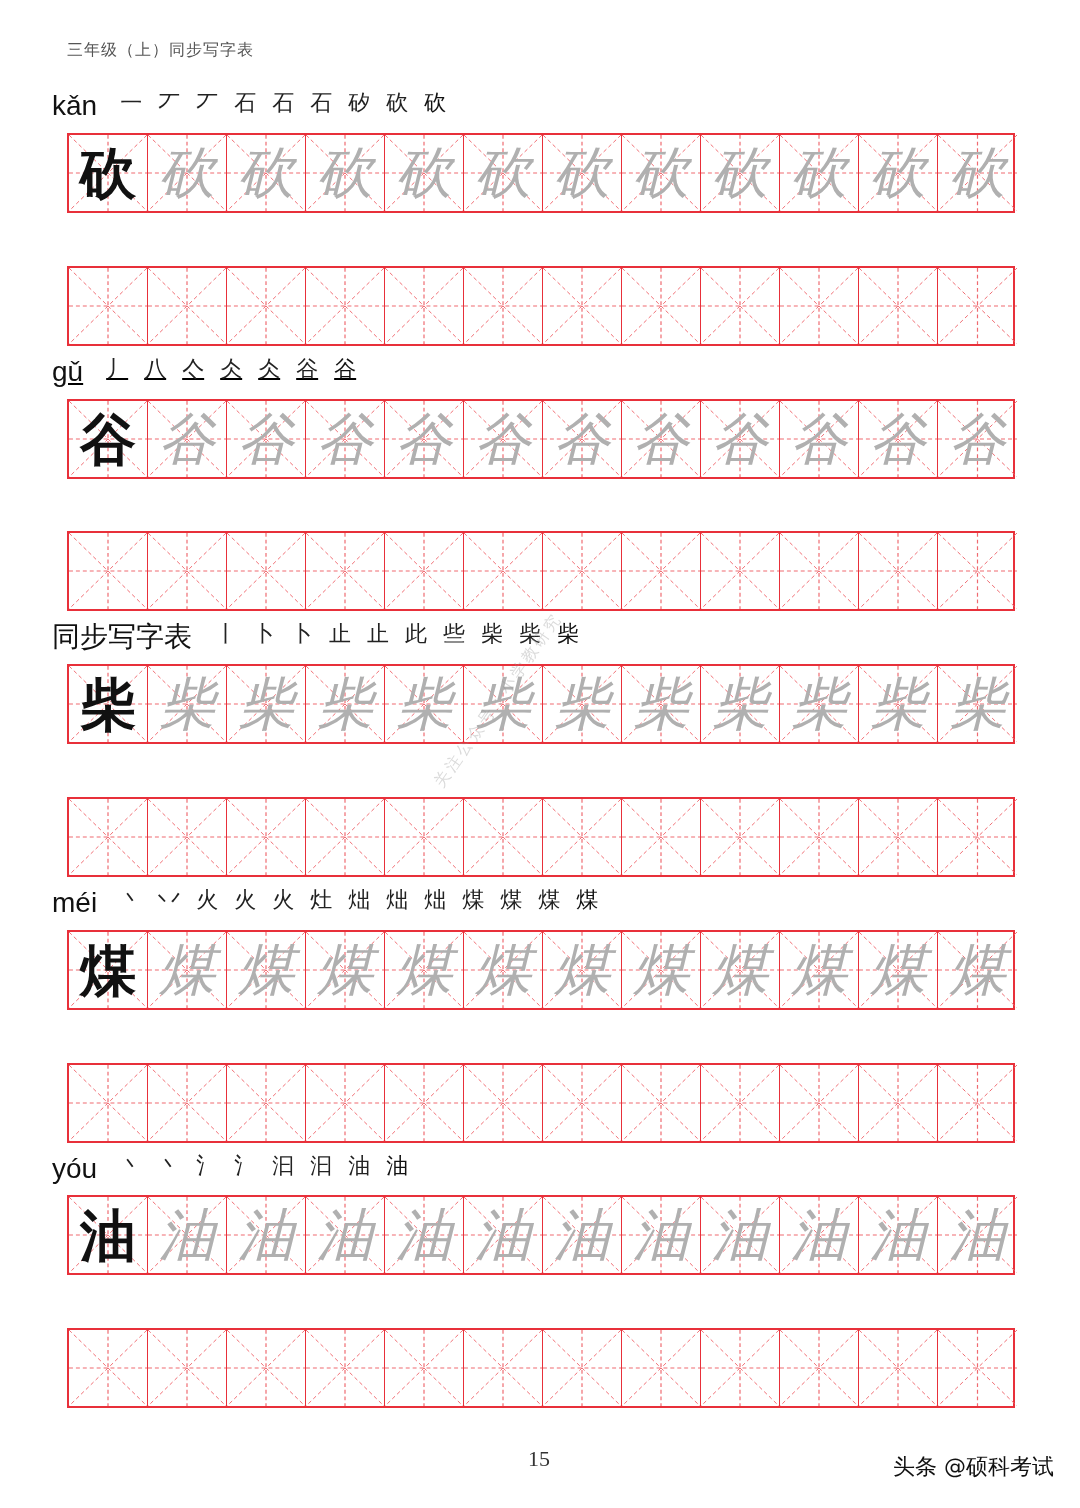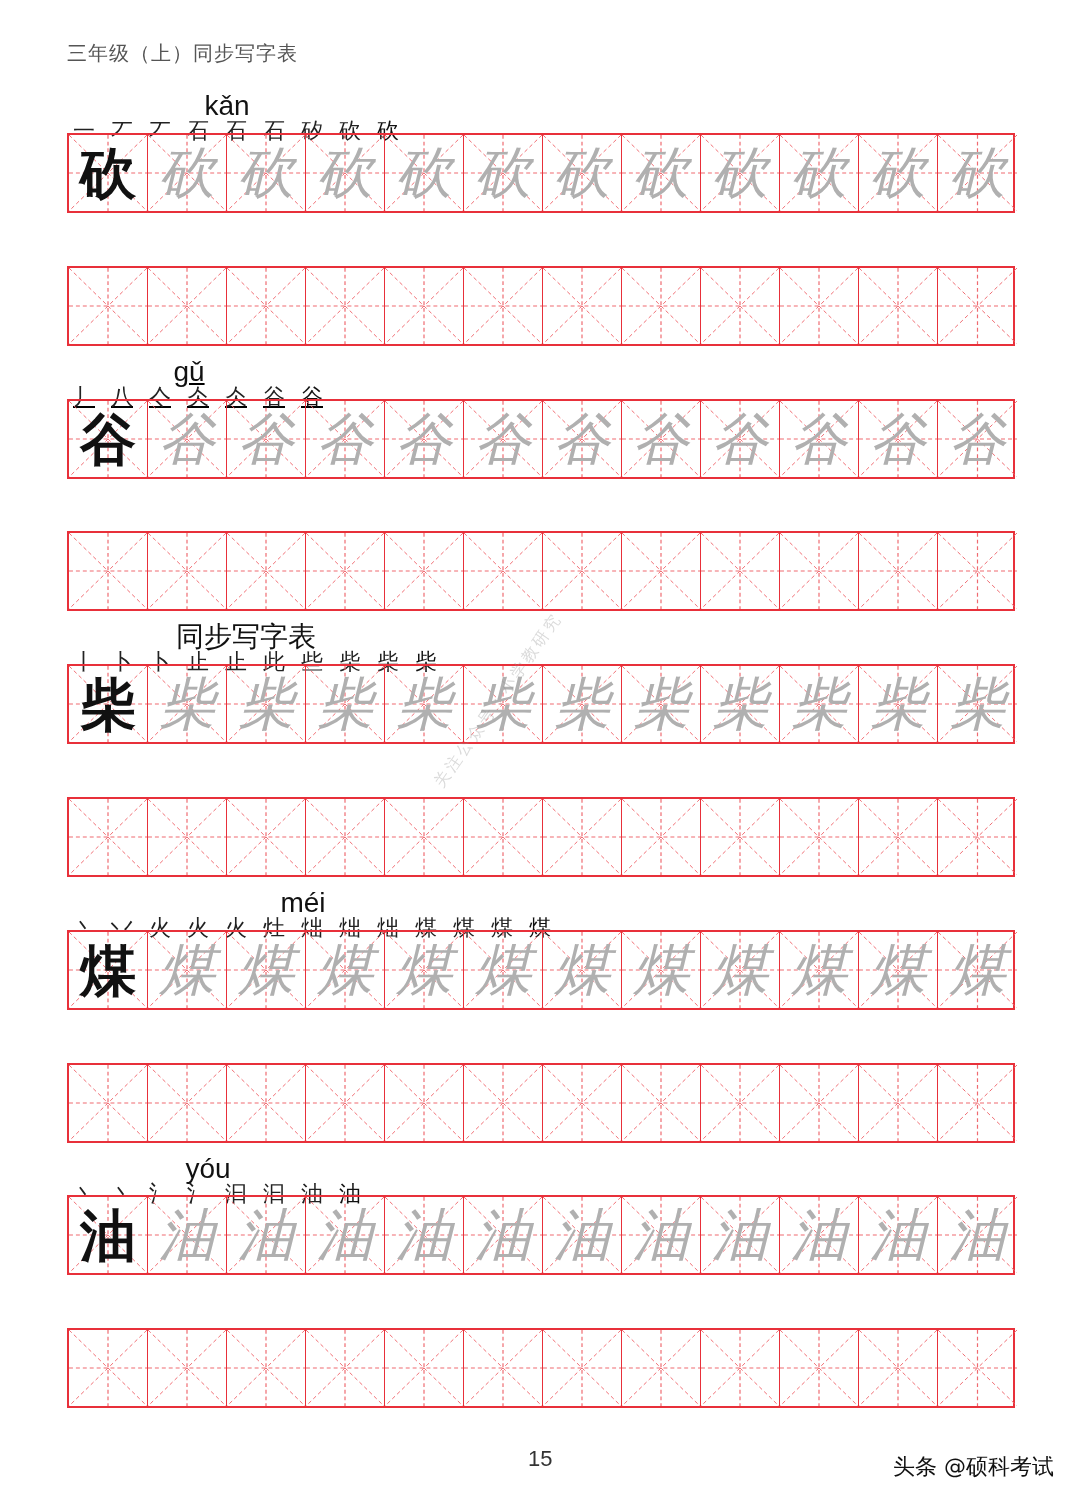--- a/index.html
+++ b/index.html
@@ -1,31 +1,31 @@
 <!DOCTYPE html>
 <html><head>
   <meta charset="utf-8">
   <style>
     html, body { margin: 0; padding: 0; background: #ffffff; }
     body { width: 1080px; height: 1508px; position: relative; overflow: hidden; font-family: "DejaVu Sans", sans-serif; }
-    .page-header { position: absolute; left: 67px; top: 40px; font-size: 20px; color: #555; font-family: "DejaVu Serif", serif; letter-spacing: 1px; }
-    .pinyin-line { position: absolute; left: 68px; height: 40px; display: flex; align-items: center; flex-direction: column; }
+    .page-header { position: absolute; left: 67px; top: 40px; font-size: 16px; color: #555; font-family: "DejaVu Serif", serif; letter-spacing: 1px; }
+    .pinyin-line { position: absolute; left: 52px; height: 40px; display: flex; align-items: flex-start; }
     .pinyin { font-family: "Liberation Sans", sans-serif; font-size: 28px; color: #111; line-height: 1; margin-right: 18px; }
     .strokes { display: flex; align-items: flex-end; gap: 6px; padding-bottom: 2px; }
     .stroke { font-family: "DejaVu Sans", sans-serif; font-size: 22px; color: #222; width: 32px; text-align: center; line-height: 1; }
     .stroke.last { color: #111; }
     .grid-row { position: absolute; left: 67px; width: 948px; height: 80px; display: flex; border: 2px solid #e8303a; box-sizing: border-box; }
     .cell { position: relative; width: 79px; height: 100%; border-right: 1.5px solid #e8303a; box-sizing: border-box; flex: none; }
     .cell:last-child { border-right: none; }
     .cell svg.guides { position: absolute; left: 0; top: 0; width: 100%; height: 100%; }
     .cell .glyph { position: absolute; left: 0; top: 0; width: 100%; height: 100%; display: flex; align-items: center; justify-content: center; font-size: 56px; line-height: 1; font-family: "DejaVu Serif", serif; }
     .cell .glyph.model { color: #111; font-weight: bold; }
     .cell .glyph.trace { color: #b0b0b0; font-style: italic; }
     .watermark { position: absolute; left: 430px; top: 780px; transform: rotate(-55deg); transform-origin: left top; color: rgba(150,150,150,0.35); font-size: 16px; white-space: nowrap; letter-spacing: 3px; }
-    .page-number { position: absolute; left: 528px; top: 1446px; font-size: 22px; color: #333; font-family: Liberation Sans, sans-serif; }
+    .page-number { position: absolute; left: 528px; top: 1446px; font-size: 22px; color: #333; font-family: Liberation Serif, serif; }
     .source-tag { position: absolute; right: 26px; top: 1452px; font-size: 22px; color: #111; font-family: "DejaVu Sans", sans-serif; text-shadow: 1px 1px 0 #fff, -1px -1px 0 #fff; }
   </style>
 </head>
 <body>
 
 <div class="page-header">三年级（上）同步写字表</div>
 
 <div id="sections">
     <div class="pinyin-line" style="top: 92px;">
       <span class="pinyin">kǎn</span>

